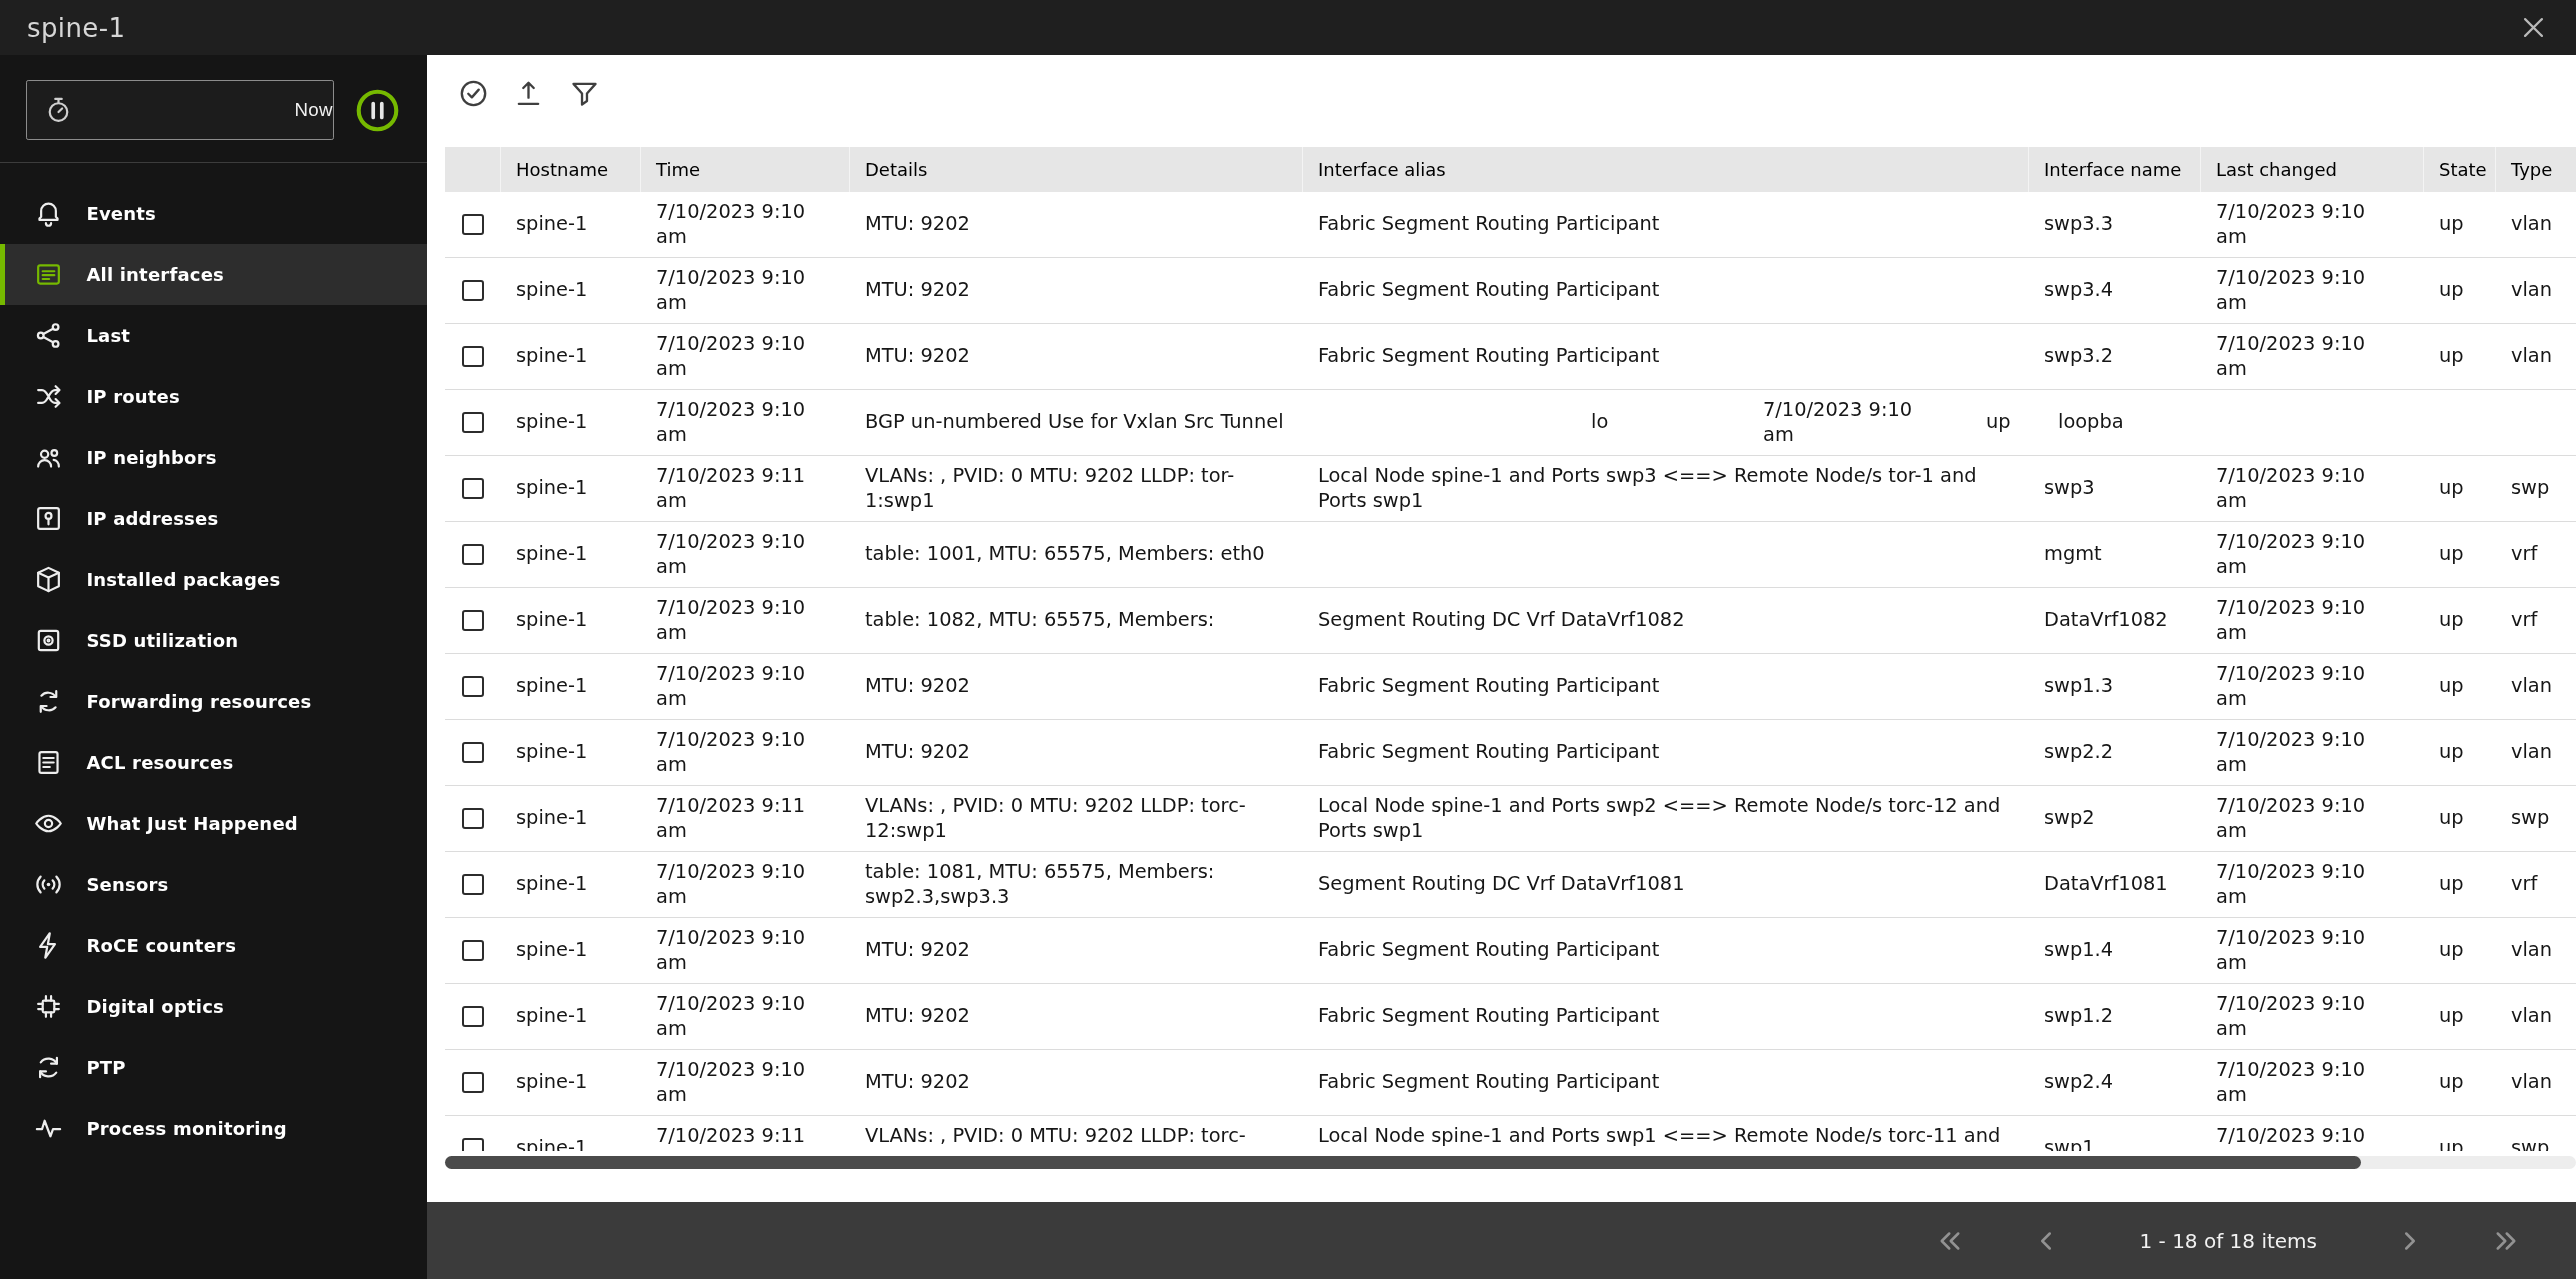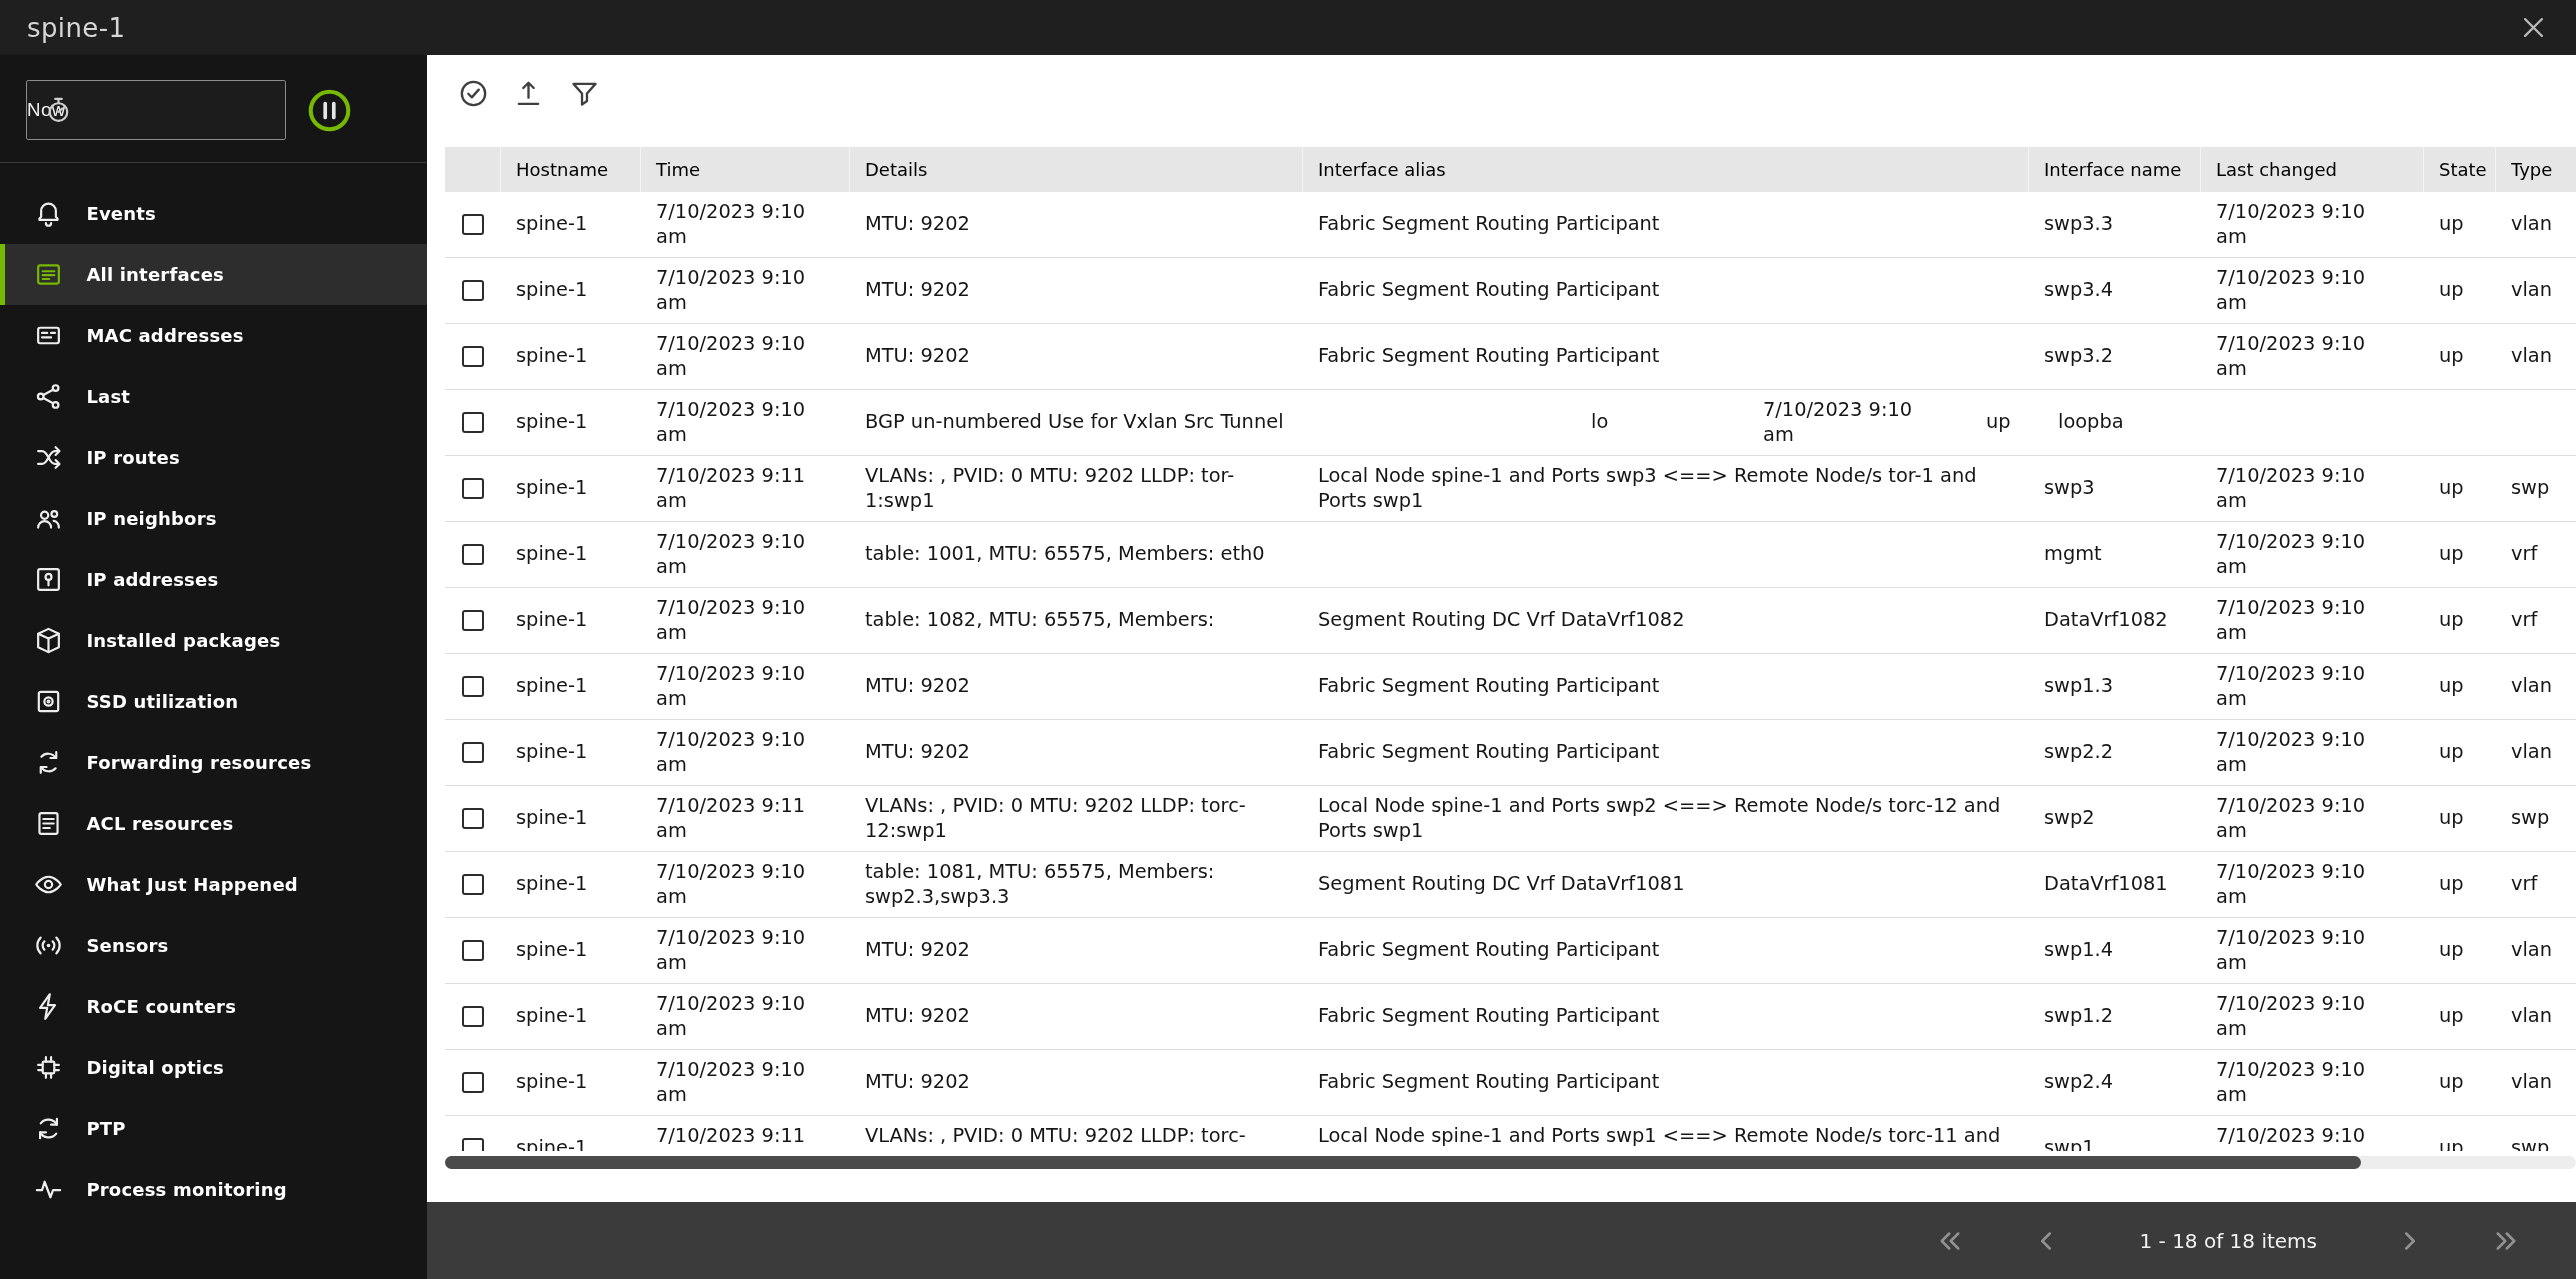--- a/index.html
+++ b/index.html
@@ -12,22 +12,22 @@
 
   
   .topbar{position:absolute;left:0;top:0;width:100%;height:55px;background:#1f1f1f;
           display:flex;align-items:center;justify-content:space-between;padding:0 27px}
   .window-title{color:#d6d6d6;font-size:26px;letter-spacing:0.4px}
   .close-btn{width:31px;height:31px;color:#b9b9b9;cursor:pointer}
 
   
   .sidebar{position:absolute;left:0;top:55px;width:427px;height:1225px;background:#151515;overflow:hidden}
   .time-row{display:flex;align-items:center;gap:19.4px;padding:25px 0 0 26px}
-  .now-btn{position:relative;width:260px;height:60px;background:#1c1c1c;border:1.5px solid #8c8c8c;
-           border-radius:2.2px;display:flex;align-items:center;justify-content:flex-start;cursor:pointer}
+  .now-btn{position:relative;width:308px;height:60px;background:#1c1c1c;border:1.5px solid #8c8c8c;
+           border-radius:2.2px;display:flex;align-items:center;justify-content:flex-end;cursor:pointer}
   .now-btn .icon{position:absolute;left:16.4px;width:31px;height:31px;color:#cfcfcf}
   .now-label{color:#f1f1f1;font-size:18.7px;letter-spacing:0.4px}
   .pause-btn{width:49px;height:49px;cursor:pointer}
   .divider{margin-top:22.4px;border-top:0.7px solid #3c3c3c}
   .menu{padding-top:19.4px}
   .menu-item{height:61px;display:flex;align-items:center;gap:22.4px;padding-left:28px;
              border-left:5.2px solid transparent;color:#fff;cursor:pointer}
   .menu-item.selected{background:#2d2d2d;border-left-color:#76b900}
   .menu-item .icon{width:31px;height:31px;color:#ededed;flex:0 0 31px}
   .menu-item.selected .icon{color:#76b900}
@@ -116,29 +116,20 @@
             <svg viewBox="0 0 24 24" fill="none" stroke="currentColor" stroke-width="1.7" stroke-linecap="round" stroke-linejoin="round">
               <rect x="4" y="5" width="16" height="14" rx="1.5"></rect>
               <path d="M7.5 9.5h9M7.5 12.5h9M7.5 15.5h5"></path>
             </svg>
           </span>
     <span class="menu-label">All interfaces</span>
   </div>
         <div class="menu-item">
     <span class="icon">
             <svg viewBox="0 0 24 24" fill="none" stroke="currentColor" stroke-width="1.7" stroke-linecap="round" stroke-linejoin="round">
-              <rect x="4" y="6" width="16" height="12" rx="1.5"></rect>
-              <path d="M7 10h4M7 13.5h7M14 10h3"></path>
-            </svg>
-          </span>
-    <span class="menu-label">MAC addresses</span>
-  </div>
-        <div class="menu-item">
-    <span class="icon">
-            <svg viewBox="0 0 24 24" fill="none" stroke="currentColor" stroke-width="1.7" stroke-linecap="round" stroke-linejoin="round">
               <circle cx="6" cy="12" r="2.2"></circle>
               <circle cx="17.5" cy="5.5" r="2.2"></circle>
               <circle cx="17.5" cy="18.5" r="2.2"></circle>
               <path d="M8 10.8l7.5-4M8 13.2l7.5 4"></path>
             </svg>
           </span>
     <span class="menu-label">Last</span>
   </div>
         <div class="menu-item">
     <span class="icon">

